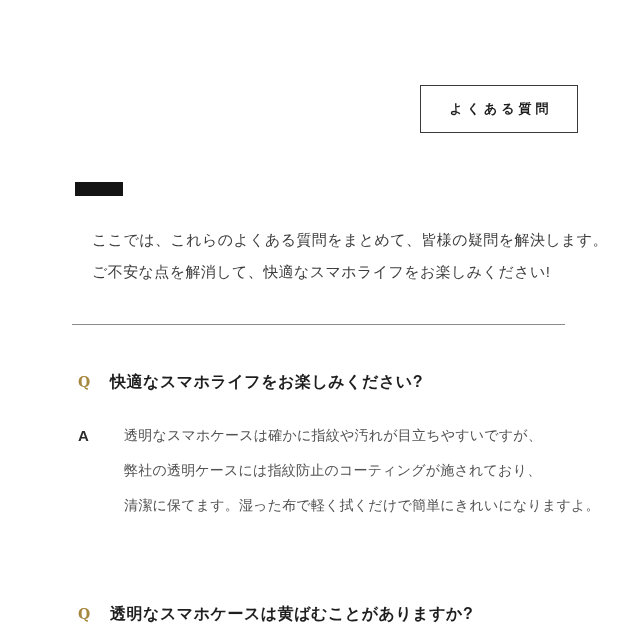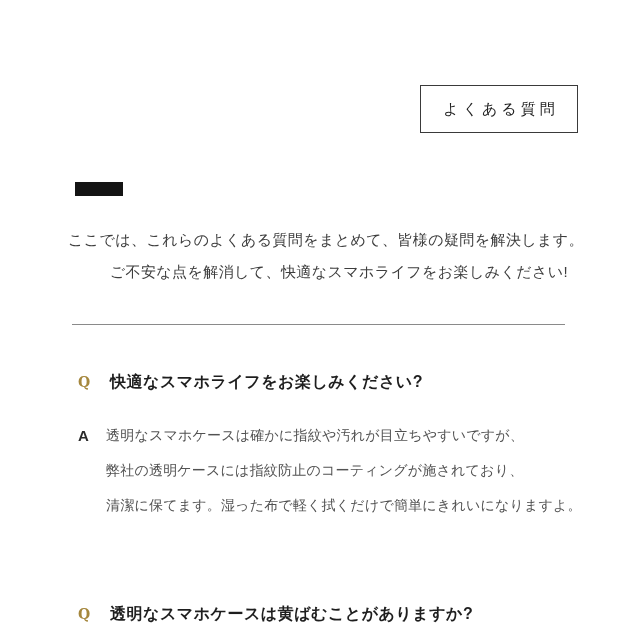--- a/index.html
+++ b/index.html
@@ -39,41 +39,41 @@
     width: 158px;
     height: 48px;
     box-sizing: border-box;
     border: 1px solid var(--border-dark, #3a3a3a);
     display: flex;
     align-items: center;
     justify-content: center;
     background: #ffffff;
   }
   .faq-badge .badge-label {
-    font-size: 15px;
+    font-size: 13px;
     letter-spacing: 4px;
     padding-left: 4px; 
     color: var(--text-dark, #2a2a2a);
     white-space: nowrap;
+    font-weight: bold;
   }
   .accent-bar {
     position: absolute;
     left: 75px;
     top: 182px;
     width: 48px;
     height: 14px;
     background: var(--bar-black, #141414);
   }
   
   .intro {
     position: absolute;
-    left: 68px;
+    left: 92px;
     top: 224px;
     width: 500px;
-    text-align: right;
   }
   .intro-line {
     margin: 0;
     font-size: 15px;
     line-height: 32px;
     letter-spacing: 0.4px;
     color: #3d3d3d;
     white-space: nowrap;
   }
   .divider {
@@ -113,21 +113,21 @@
   }
   .a-icon {
     font-size: 15px;
     font-weight: 700;
     line-height: 35px;
     color: #2b2b2b;
     width: 14px;
     flex: 0 0 14px;
   }
   .a-lines {
-    margin-left: 14px;
+    margin-left: 32px;
   }
   .a-line {
     margin: 0;
     font-size: 14px;
     line-height: 35px;
     letter-spacing: 0.2px;
     color: var(--text-gray, #525252);
     white-space: nowrap;
   }
   .q-row-1 { top: 370px; }

